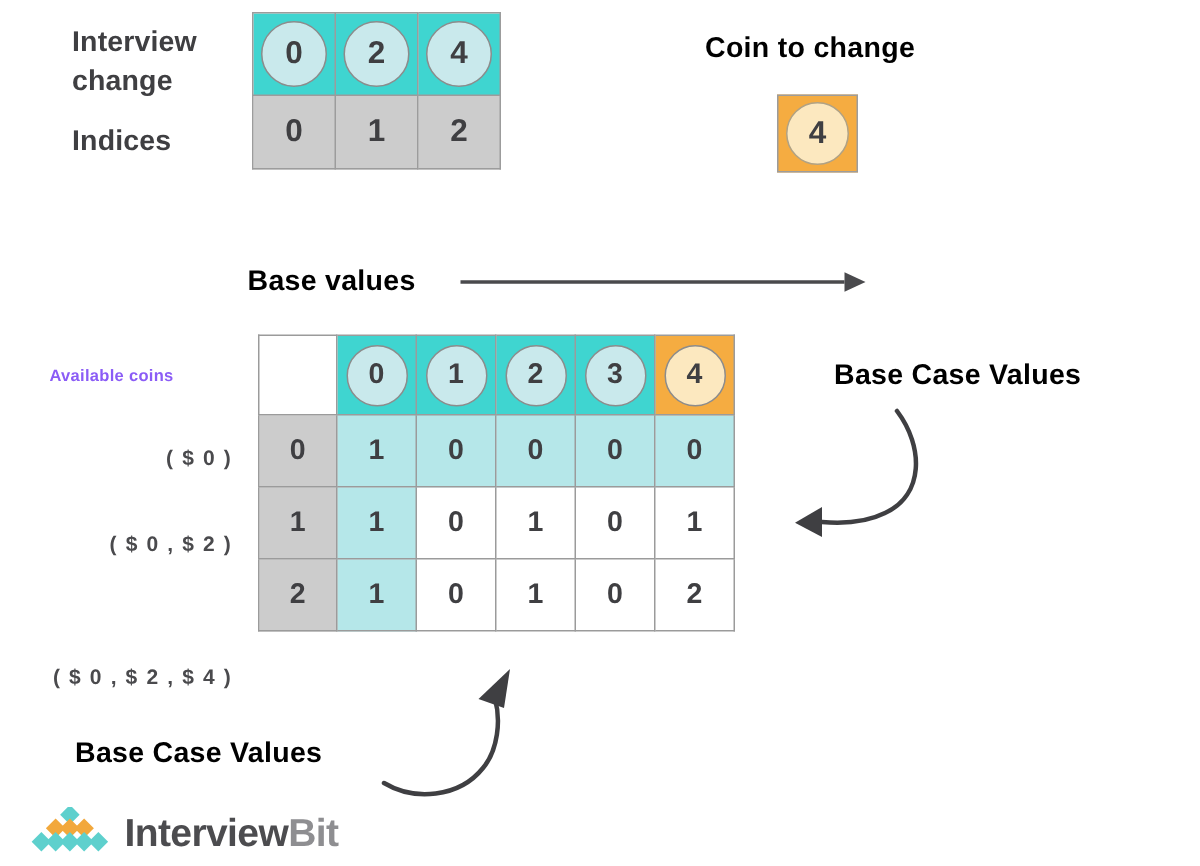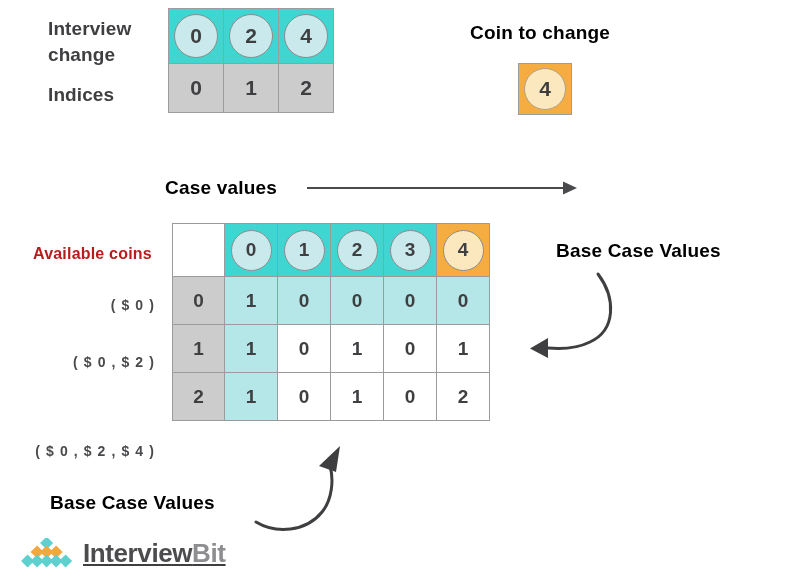--- a/index.html
+++ b/index.html
@@ -34,22 +34,22 @@
   .row-label {
     font-weight: bold;
     font-size: 14px;
     color: #4a4a4d;
     letter-spacing: 1.1px;
     text-align: right;
     white-space: nowrap;
   }
   .small-label {
     font-weight: bold;
-    font-size: 16px;
-    color: #b91c1c;
+    font-size: 11px;
+    color: #8b5cf6;
     letter-spacing: 0.2px;
     white-space: nowrap;
   }
 
   
   #top-table {
     left: 168px;
     top: 8px;
     border-collapse: collapse;
     border-spacing: 0;
@@ -146,21 +146,21 @@
     font-size: 19px;
   }
 
   
   #base-case-right-label { left: 556px; top: 240px; }
   #base-case-right-arrow { left: 520px; top: 268px; }
   #base-case-bottom-label { left: 50px; top: 492px; }
   #base-case-bottom-arrow { left: 250px; top: 442px; }
 
   
-  #logo { left: 18px; top: 538px; display: flex; align-items: flex-start; text-decoration: underline; }
+  #logo { left: 18px; top: 538px; display: flex; align-items: flex-end; }
   #logo-mark { width: 58px; height: 32px; }
   #logo-text {
     font-size: 26px;
     font-weight: bold;
     letter-spacing: -0.4px;
     margin-left: 7px;
     line-height: 30px;
   }
   #logo-text .dark { color: #4c4c4f; }
   #logo-text .light { color: #8e8e91; }
@@ -195,21 +195,21 @@
   </tr>
 </tbody>
   </table>
 
 <div class="abs heading" style="left:470px; top:22px;">Coin to change</div>
 
 <div class="abs" id="coin-to-change-box">
   <div class="coin-circle orange">4</div>
 </div>
 
-<div class="abs heading" style="left:165px; top:177px;">Case values</div>
+<div class="abs heading" style="left:165px; top:177px;">Base values</div>
 
 <svg class="abs" id="coin-values-arrow" width="275" height="24">
   <line x1="2" y1="12" x2="258" y2="12" stroke="#4a4a4d" stroke-width="2.2"></line>
   <polygon points="258,5.5 272,12 258,18.5" fill="#4a4a4d"></polygon>
 </svg>
 
 <div class="abs small-label" style="left:33px; top:245px;">Available coins</div>
 
 <div class="abs row-label" style="left:0px; top:297px; width:155px;">( $ 0 )</div>
 <div class="abs row-label" style="left:0px; top:354px; width:155px;">( $ 0 , $ 2 )</div>

